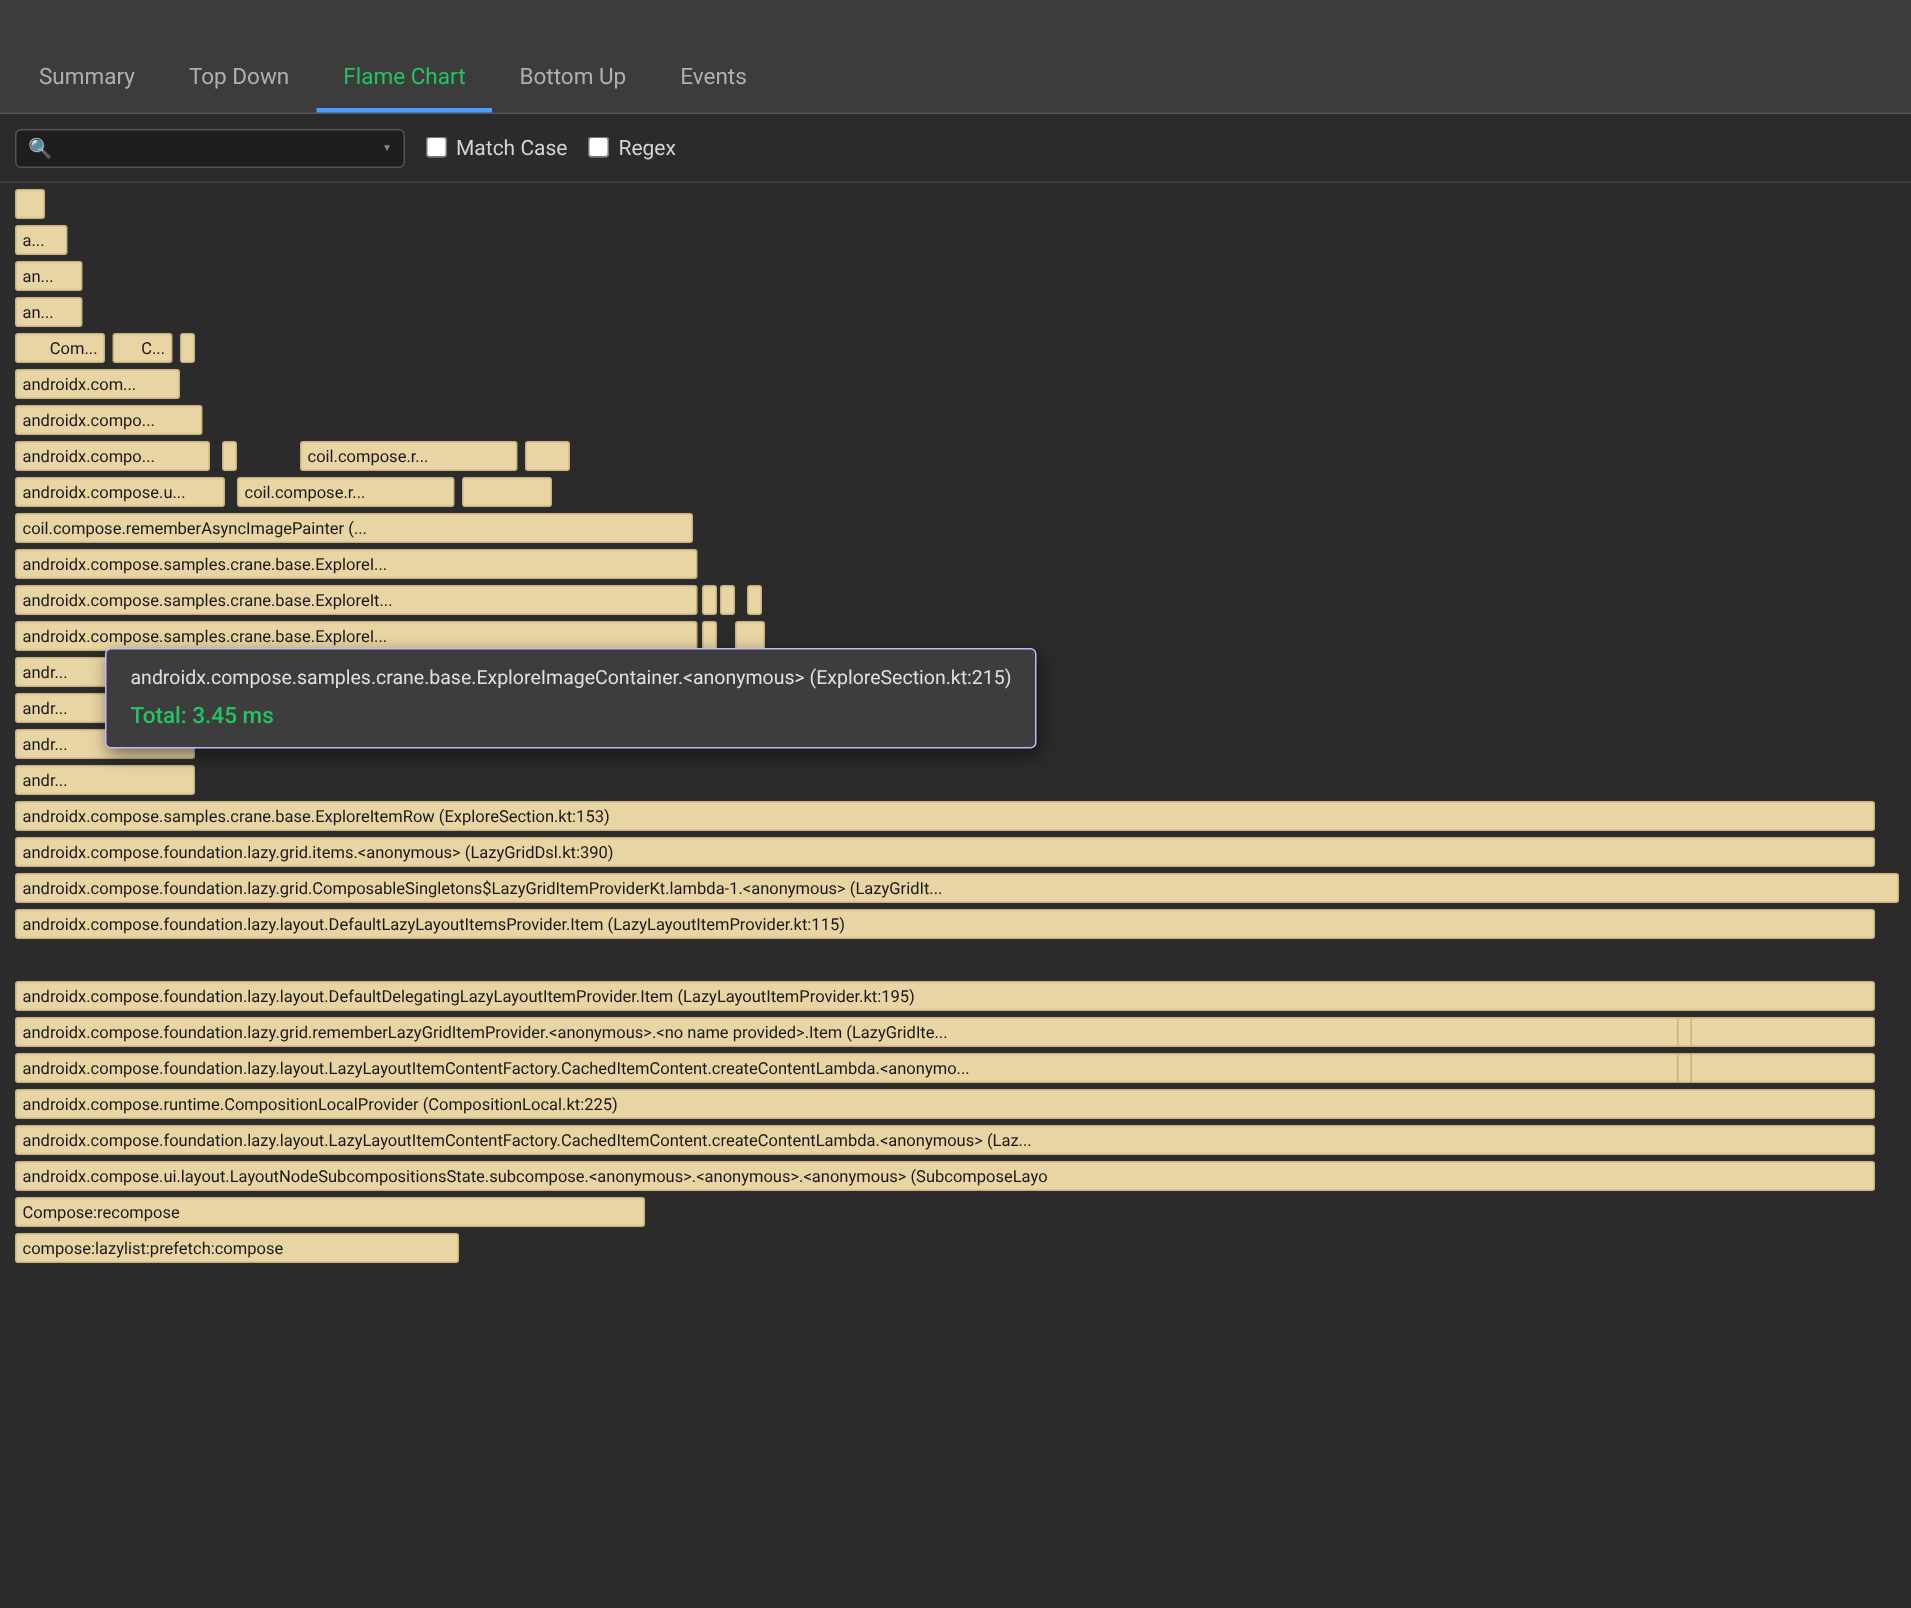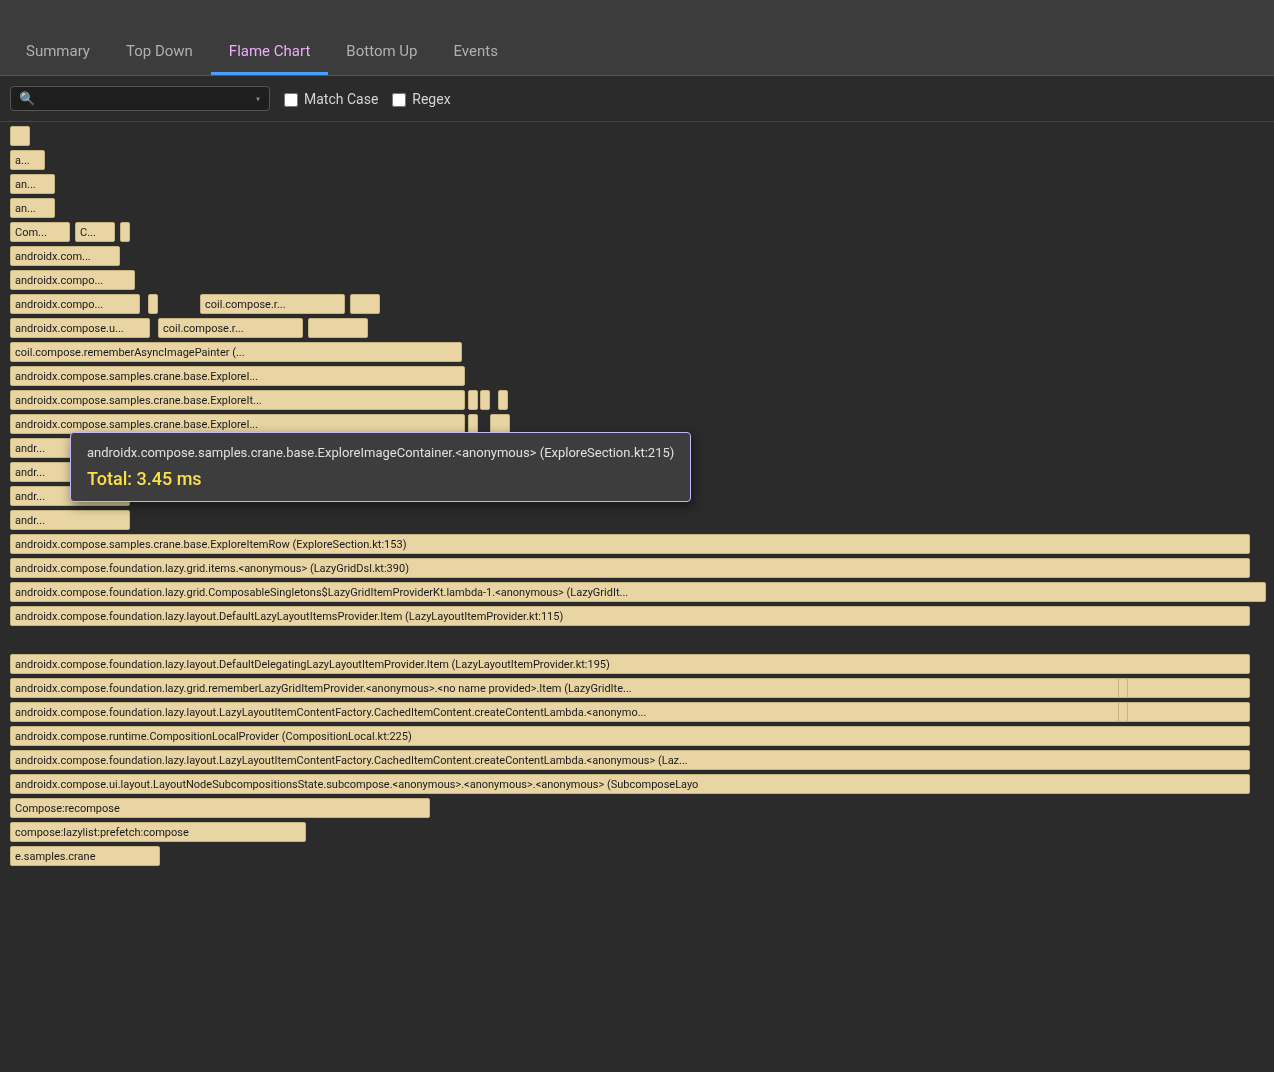--- a/index.html
+++ b/index.html
@@ -25,21 +25,21 @@
     .tab {
       padding: 10px 18px 12px;
       cursor: pointer;
       font-size: 15px;
       color: #b0b0b0;
       border-bottom: 3px solid transparent;
       white-space: nowrap;
       user-select: none;
     }
     .tab.active {
-      color: #f0abfc;
+      color: #22c55e;
       border-bottom: 3px solid #4a9eff;
     }
 
     
     .toolbar {
       display: flex;
       align-items: center;
       padding: 8px 10px;
       background: #2b2b2b;
       border-bottom: 1px solid #444;
@@ -67,21 +67,21 @@
     .search-icon-char {
       color: #888;
       font-size: 13px;
     }
     .search-dropdown-arrow {
       color: #888;
       font-size: 10px;
     }
     .checkbox-group {
       display: flex;
-      align-items: flex-end;
+      align-items: flex-start;
       gap: 6px;
       color: #d4d4d4;
       font-size: 14px;
     }
     .checkbox-group input[type=checkbox] {
       width: 14px;
       height: 14px;
       accent-color: #4a9eff;
     }
 
@@ -125,22 +125,22 @@
       z-index: 100;
       min-width: 400px;
       box-shadow: 2px 4px 12px rgba(0,0,0,0.5);
     }
     .tooltip-title {
       font-size: 13px;
       color: #e0e0e0;
       margin-bottom: 8px;
     }
     .tooltip-total {
-      font-size: 18px;
-      color: #fde047;
+      font-size: 15px;
+      color: #22c55e;
       font-weight: 500;
     }
   </style>
 </head>
 <body>
 
 <div class="tabs-bar">
   <div class="tab">Summary</div>
   <div class="tab">Top Down</div>
   <div class="tab active">Flame Chart</div>
@@ -171,21 +171,21 @@
     </div>
     <div class="flame-row" style="top: 28px; position: absolute; width: 100%;">
       <div class="flame-bar" style="left: 10px; width: 35px;">a...</div>
     </div>
     <div class="flame-row" style="top: 52px; position: absolute; width: 100%;">
       <div class="flame-bar" style="left: 10px; width: 45px;">an...</div>
     </div>
     <div class="flame-row" style="top: 76px; position: absolute; width: 100%;">
       <div class="flame-bar" style="left: 10px; width: 45px;">an...</div>
     </div>
-    <div class="flame-row" style="top: 100px; position: absolute; width: 100%;">
+    <div class="flame-row" style="top: 100px; position: absolute; width: 100%; text-align: right;">
       <div class="flame-bar" style="left: 10px; width: 60px;">Com...</div>
       <div class="flame-bar" style="left: 75px; width: 40px;">C...</div>
       <div class="flame-bar" style="left: 120px; width: 8px;"></div>
     </div>
     <div class="flame-row" style="top: 124px; position: absolute; width: 100%;">
       <div class="flame-bar" style="left: 10px; width: 110px;">androidx.com...</div>
     </div>
     <div class="flame-row" style="top: 148px; position: absolute; width: 100%;">
       <div class="flame-bar" style="left: 10px; width: 125px;">androidx.compo...</div>
     </div>
@@ -260,20 +260,17 @@
     </div>
     <div class="flame-row" style="top: 652px; position: absolute; width: 100%;">
       <div class="flame-bar" style="left: 10px; width: 1240px;">androidx.compose.ui.layout.LayoutNodeSubcompositionsState.subcompose.&lt;anonymous&gt;.&lt;anonymous&gt;.&lt;anonymous&gt; (SubcomposeLayo</div>
     </div>
     <div class="flame-row" style="top: 676px; position: absolute; width: 100%;">
       <div class="flame-bar" style="left: 10px; width: 420px;">Compose:recompose</div>
     </div>
     <div class="flame-row" style="top: 700px; position: absolute; width: 100%;">
       <div class="flame-bar" style="left: 10px; width: 296px;">compose:lazylist:prefetch:compose</div>
     </div>
-    <div class="flame-row" style="top: 724px; position: absolute; width: 100%;">
-      <div class="flame-bar" style="left: 10px; width: 150px;">e.samples.crane</div>
-    </div>
     <div class="tooltip" id="tooltip" style="left:70px; top:310px;">
     <div class="tooltip-title">androidx.compose.samples.crane.base.ExploreImageContainer.&lt;anonymous&gt; (ExploreSection.kt:215)</div>
     <div class="tooltip-total">Total: 3.45 ms</div>
   </div>
   </div>
 
 </body></html>

